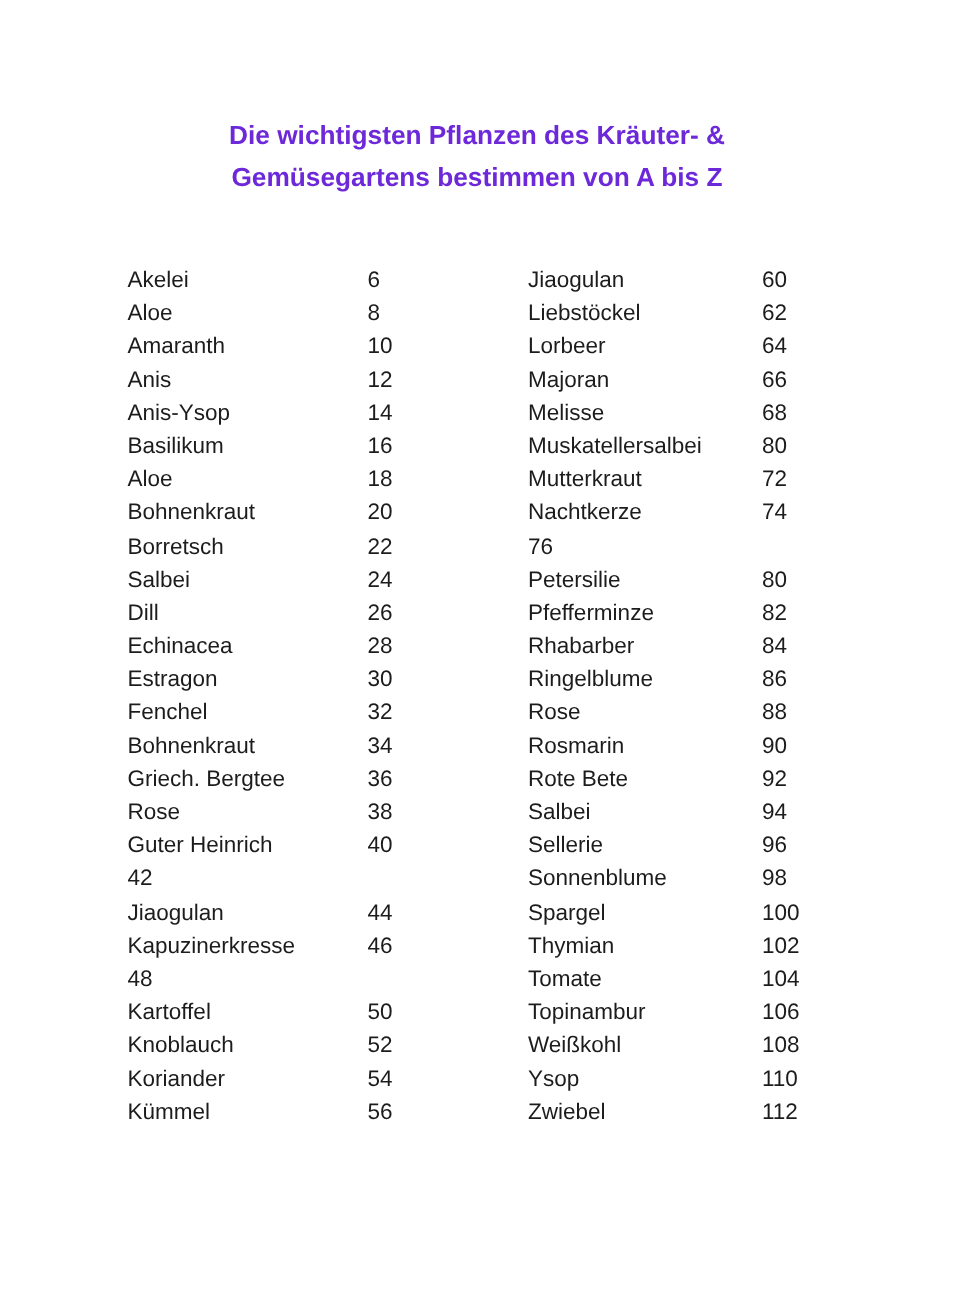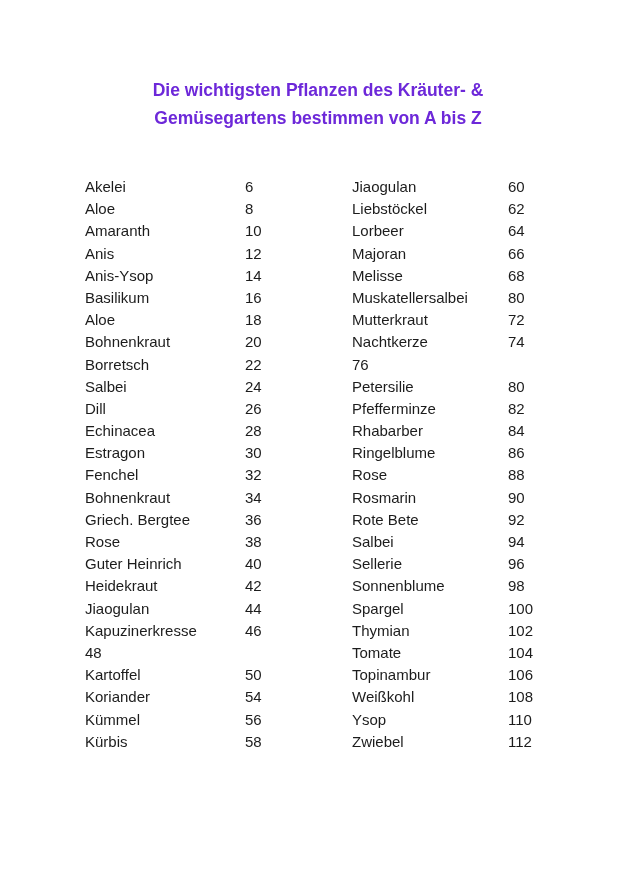--- a/index.html
+++ b/index.html
@@ -135,49 +135,48 @@
         </div>
         <div class="toc-row">
           <span class="entry-name">Rose</span>
           <span class="entry-page">38</span>
         </div>
         <div class="toc-row">
           <span class="entry-name">Guter Heinrich</span>
           <span class="entry-page">40</span>
         </div>
         <div class="toc-row">
-          <span class="entry-name">Heidekraut</span>
           <span class="entry-page">42</span>
         </div>
         <div class="toc-row">
           <span class="entry-name">Jiaogulan</span>
           <span class="entry-page">44</span>
         </div>
         <div class="toc-row">
           <span class="entry-name">Kapuzinerkresse</span>
           <span class="entry-page">46</span>
         </div>
         <div class="toc-row">
           <span class="entry-page">48</span>
         </div>
         <div class="toc-row">
           <span class="entry-name">Kartoffel</span>
           <span class="entry-page">50</span>
         </div>
         <div class="toc-row">
+          <span class="entry-name">Knoblauch</span>
+          <span class="entry-page">52</span>
+        </div>
+        <div class="toc-row">
           <span class="entry-name">Koriander</span>
           <span class="entry-page">54</span>
         </div>
         <div class="toc-row">
           <span class="entry-name">Kümmel</span>
           <span class="entry-page">56</span>
-        </div>
-        <div class="toc-row">
-          <span class="entry-name">Kürbis</span>
-          <span class="entry-page">58</span>
         </div>
       </div>
     <div class="toc-col col-right">
         <div class="toc-row">
           <span class="entry-name">Jiaogulan</span>
           <span class="entry-page">60</span>
         </div>
         <div class="toc-row">
           <span class="entry-name">Liebstöckel</span>
           <span class="entry-page">62</span>

